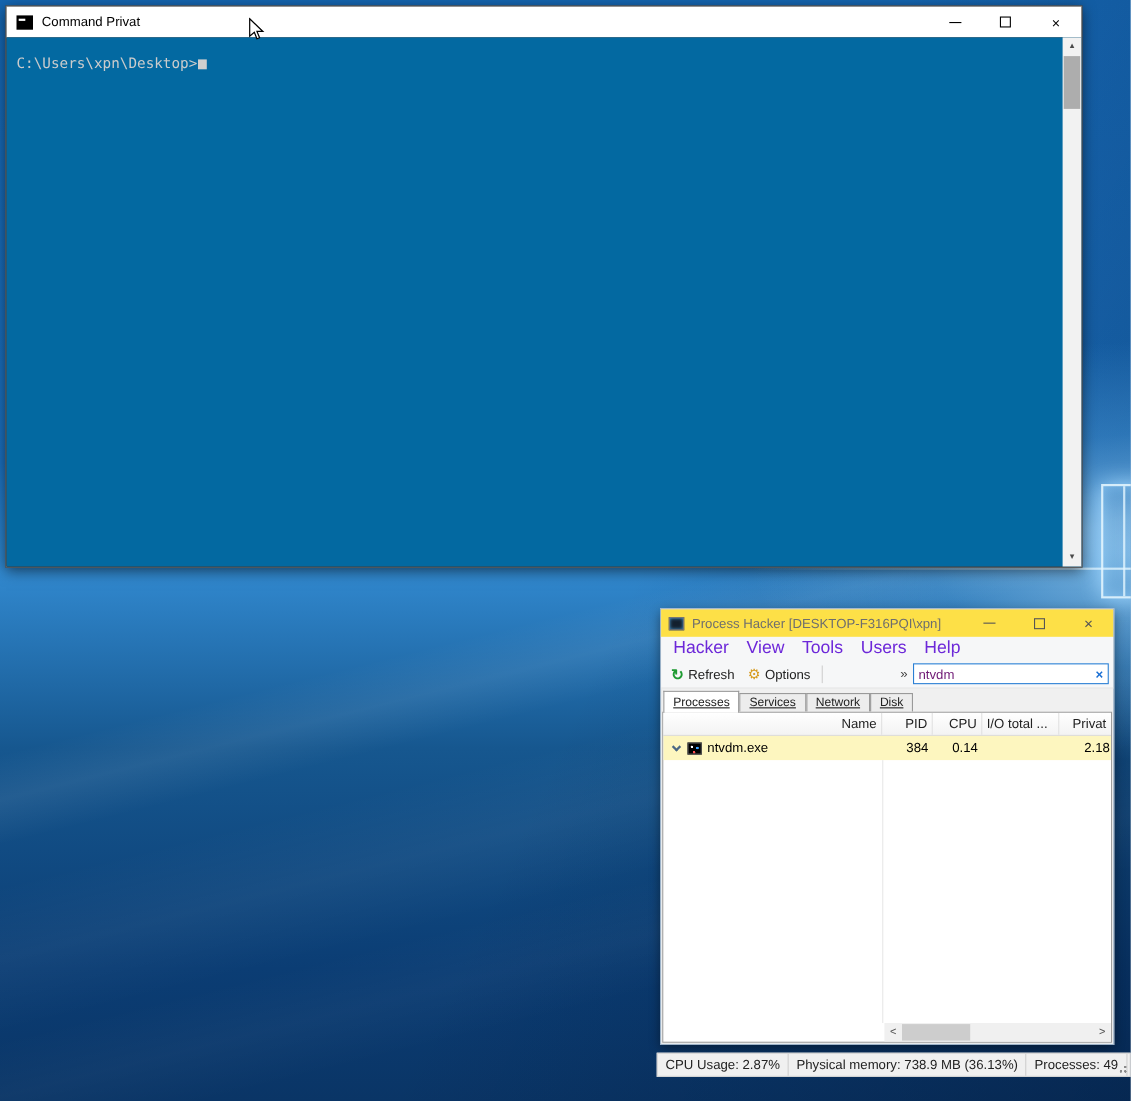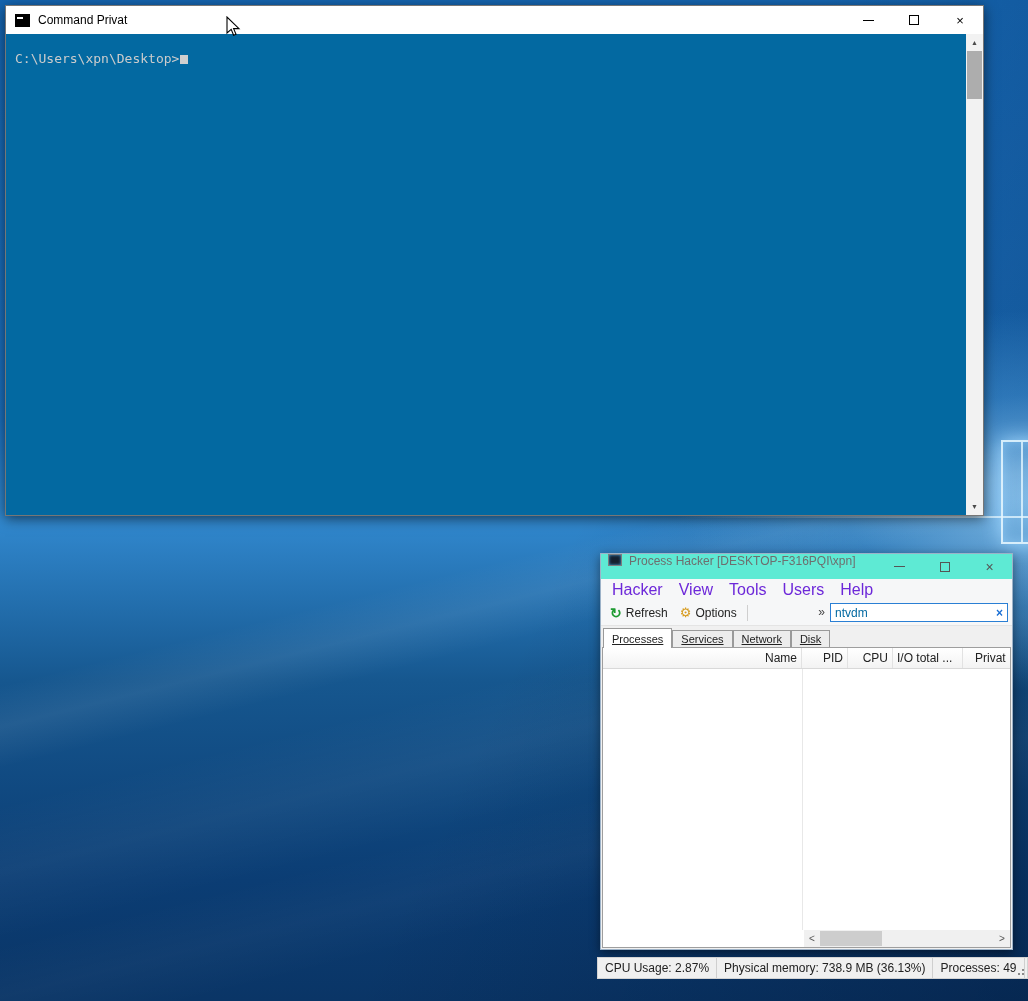--- a/index.html
+++ b/index.html
@@ -46,42 +46,42 @@
   .sb-bottom { position:absolute; bottom:0; left:0; right:0; }
   .sb-thumb { position:absolute; top:17px; left:1px; width:15px; height:48px; background:#adadad; }
 
   
   .mouse { position:absolute; left:226px; top:16px; }
 
   
   .ph { position:absolute; left:600px; top:553px; width:413px; height:397px;
     background:#f0f0f0; border:1px solid #9cb2c8; box-shadow:0 3px 10px rgba(0,0,0,.45);
     display:flex; flex-direction:column; }
-  .ph-titlebar { height:25px; background:#5eead4; display:flex; align-items:flex-start; padding-left:7px; flex:0 0 auto; }
+  .ph-titlebar { height:25px; background:#fde047; display:flex; align-items:center; padding-left:7px; flex:0 0 auto; }
   .ph-app-icon { width:14px; height:12px; border:1px solid #7e7e7e; background:#14202e;
     box-shadow:inset 0 0 3px #4aa3e0; flex:0 0 auto; }
   .ph-title { margin-left:7px; font-size:12px; color:#6e6e6e; white-space:nowrap; overflow:hidden; }
   .ph .wbtn { width:45px; }
   .ph .glyph-min { border-top-color:#555; }
   .ph .glyph-max { border-color:#555; }
   .ph .glyph-close { color:#555; font-size:14px; }
   .ph-menubar { height:21px; display:flex; align-items:center; padding-left:3px; background:#f6f7f8; flex:0 0 auto; }
   .menu-item { padding:2px 8px; font-size:16px; color:#6d28d9; }
   .ph-toolbar { height:26px; display:flex; align-items:center; padding:0 3px; background:#f6f7f8;
     border-bottom:1px solid #e4e4e4; flex:0 0 auto; }
   .tool-btn { display:flex; align-items:center; gap:4px; padding:2px 6px; font-size:12px; color:#222; }
   .tool-glyph-refresh { color:#1e9b32; font-size:14px; font-weight:bold; line-height:1; }
   .tool-glyph-gear { color:#d79b1e; font-size:13px; line-height:1; }
   .tb-sep { width:1px; height:16px; background:#cfcfcf; margin:0 4px; }
   .tb-spacer { flex:1; }
   .tb-overflow { font-size:12px; color:#444; padding:0 5px 2px 0; }
   .ph-search { width:178px; height:19px; border:1px solid #2a7fd4; background:#fff;
     display:flex; align-items:center; margin-right:1px; }
   .ph-search input { border:none; outline:none; flex:1; min-width:0; font-size:12px; padding:0 4px;
-    font-family:"Liberation Sans", sans-serif; background:transparent; color:#0369a1; }
+    font-family:"Liberation Sans", sans-serif; background:transparent; color:#701a75; }
   .search-clear { color:#1a6fd4; font-weight:bold; font-size:12px; padding:0 4px; line-height:1; }
   .ph-tabs { display:flex; align-items:flex-end; height:21px; padding-left:2px; flex:0 0 auto; }
   .ph-tab { font-size:11px; padding:2px 8px; border:1px solid #9a9a9a; border-bottom:none;
     background:#ededed; color:#222; height:17px;text-decoration:underline; }
   .ph-tab.selected { background:#fff; height:20px; padding-top:4px; margin-bottom:-1px; position:relative; z-index:2; }
   .ph-list { flex:1; margin:0 1px 1px 1px; border:1px solid #9e9e9e; background:#fff;
     display:flex; flex-direction:column; position:relative; overflow:hidden; }
   .list-header { display:flex; height:21px; background:linear-gradient(#ffffff,#f3f3f3);
     border-bottom:1px solid #d9d9d9; flex:0 0 auto; }
   .hcell { font-size:12px; color:#222; padding:3px 4px; border-right:1px solid #e2e2e2;
@@ -220,20 +220,31 @@
 
   <div class="ph-list">
     <div class="list-header">
       <span class="hcell c-name">Name</span>
       <span class="hcell c-pid">PID</span>
       <span class="hcell c-cpu">CPU</span>
       <span class="hcell c-io">I/O total ...</span>
       <span class="hcell c-priv">Privat</span>
     </div>
 
+    <div class="proc-row">
+      <span class="rcell c-name">
+        <span class="expand-chevron"></span>
+        <span class="dos-icon"></span>
+        <span>ntvdm.exe</span>
+      </span>
+      <span class="rcell c-pid">384</span>
+      <span class="rcell c-cpu">0.14</span>
+      <span class="rcell c-io"></span>
+      <span class="rcell c-priv">2.18</span>
+    </div>
 
     <div class="list-body">
       <span class="grid-line"></span>
       <div class="hscroll">
         <span class="hs-btn">&lt;</span>
         <span class="hs-thumb"></span>
         <span class="hs-btn hs-right">&gt;</span>
       </div>
     </div>
   </div>

